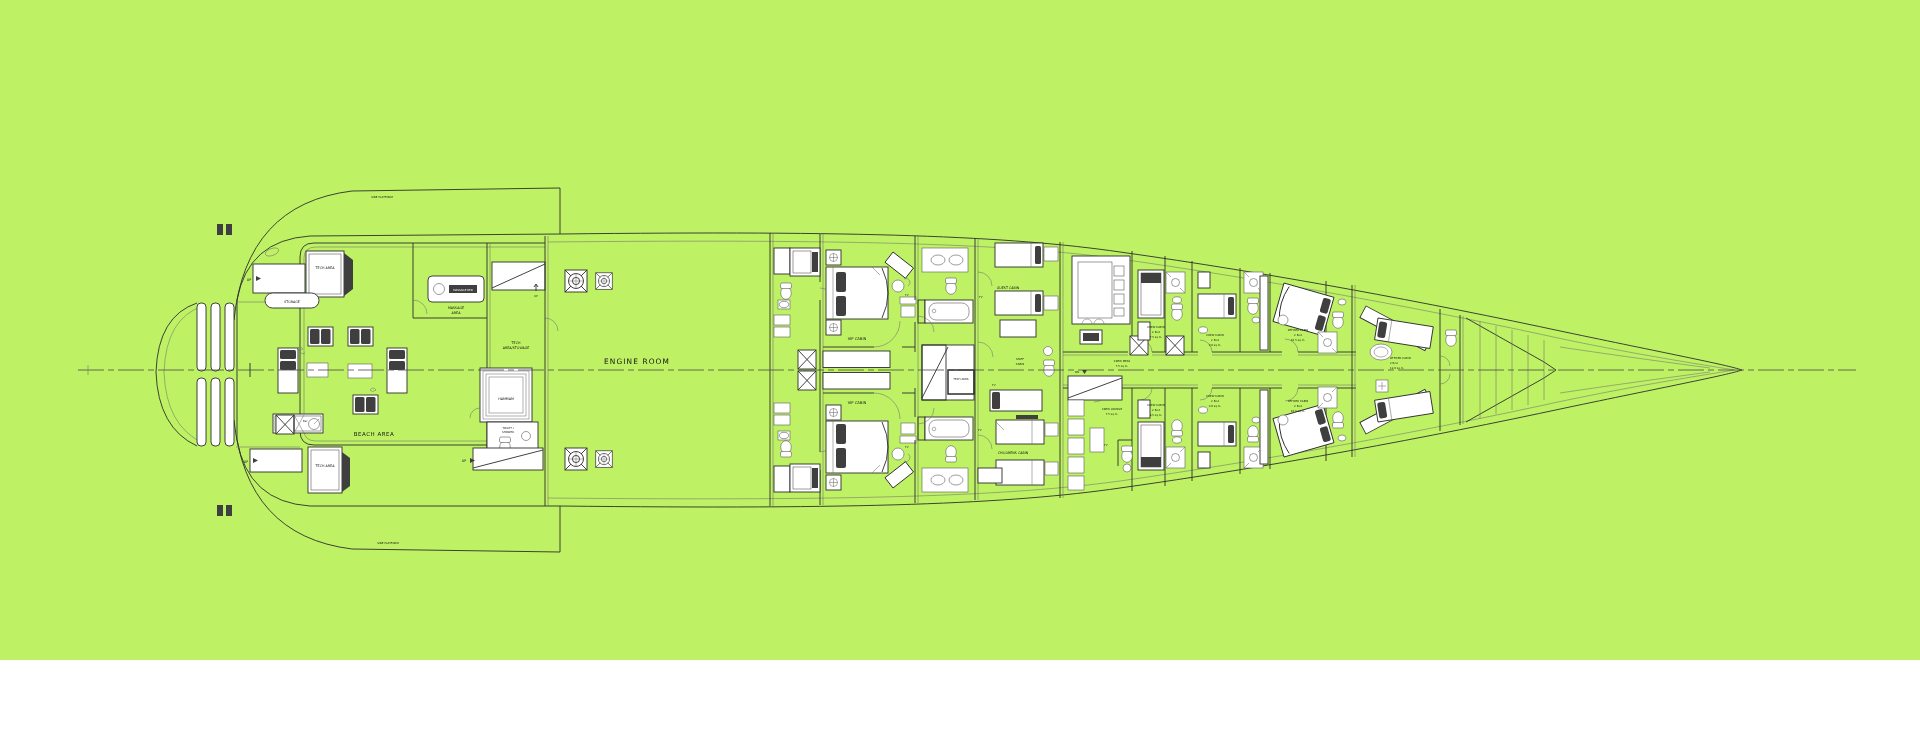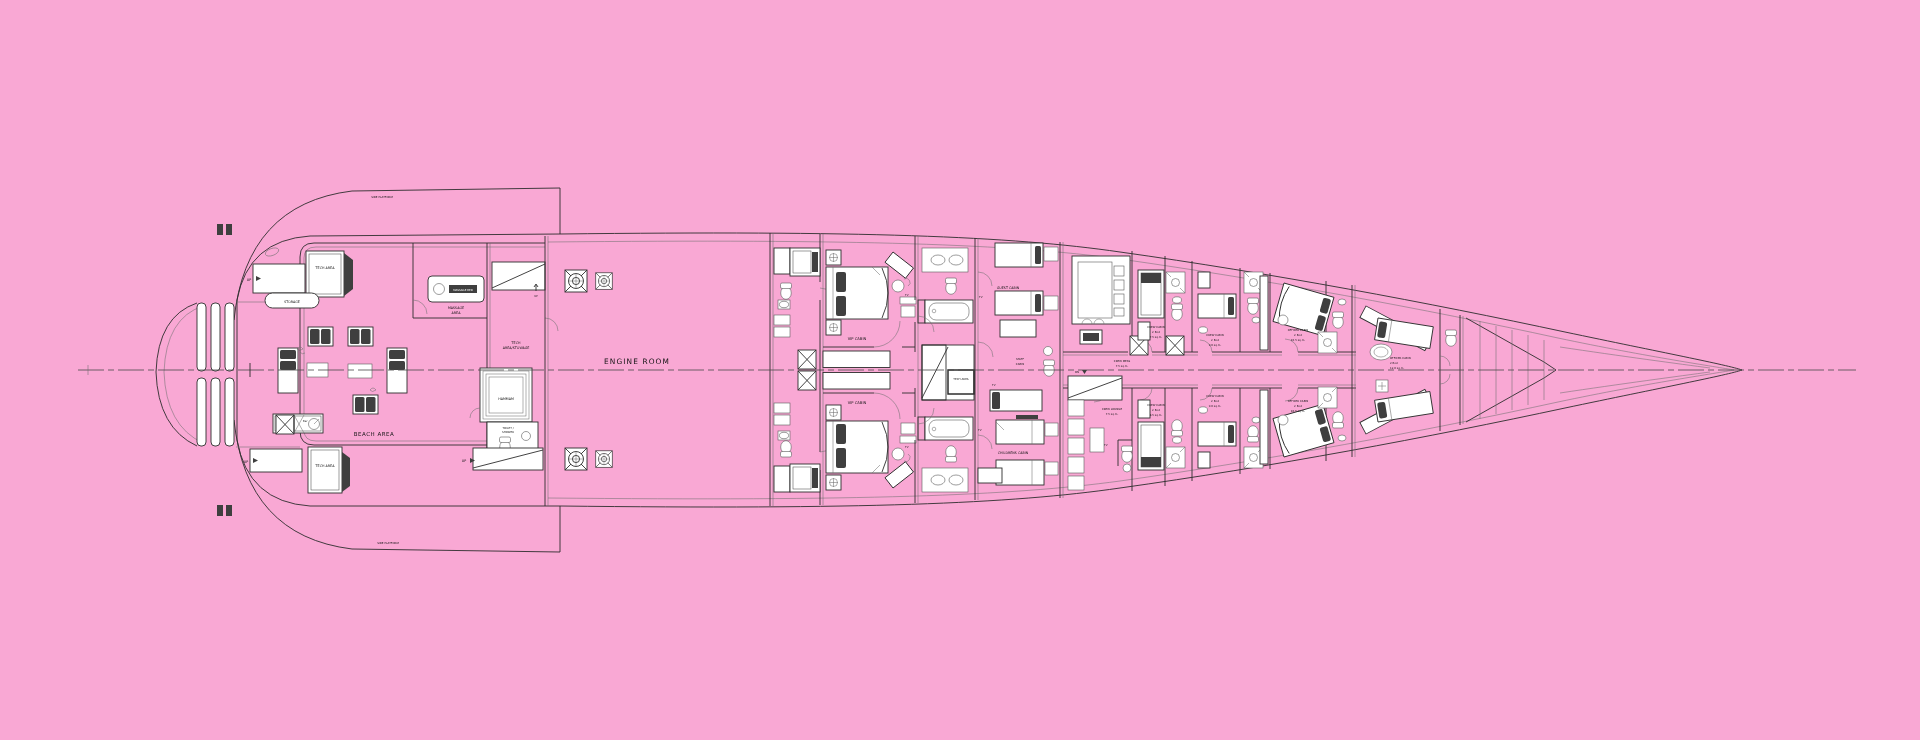--- a/index.html
+++ b/index.html
@@ -1,16 +1,16 @@
 <!DOCTYPE html>
 <html><head>
 <meta charset="utf-8">
 <style>
   html,body{margin:0;padding:0;background:#ffffff;}
-  .stage{width:1920px;height:740px;background:#f9a8d4;position:relative;overflow:hidden;}
+  .stage{width:1920px;height:660px;background:#bef264;position:relative;overflow:hidden;}
   svg{display:block;}
   .s  {stroke:#2e2e2e;fill:none;stroke-width:.9;}
   .s2 {stroke:#2e2e2e;fill:none;stroke-width:1.5;}
   .sl {stroke:#707070;fill:none;stroke-width:.55;}
   .f  {fill:#ffffff;stroke:#2e2e2e;stroke-width:.9;}
   .fl {fill:#ffffff;stroke:#5a5a5a;stroke-width:.6;}
   .fd {fill:#3f3f3f;stroke:none;}
   .t  {font-family:"DejaVu Sans",sans-serif;fill:#141414;}
   .mid{text-anchor:middle;}
   .z26{font-size:2.7px;}

